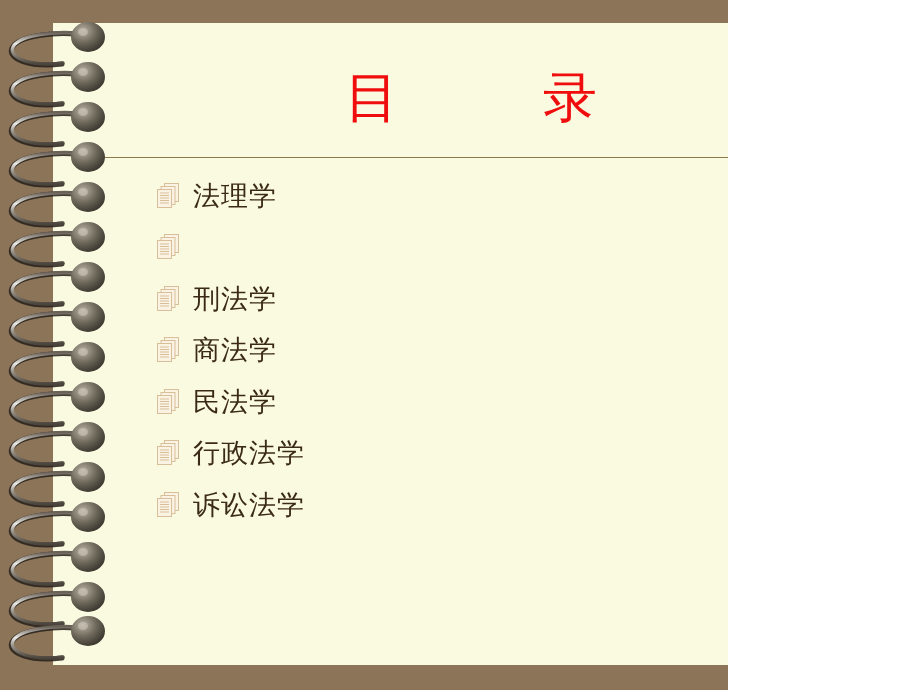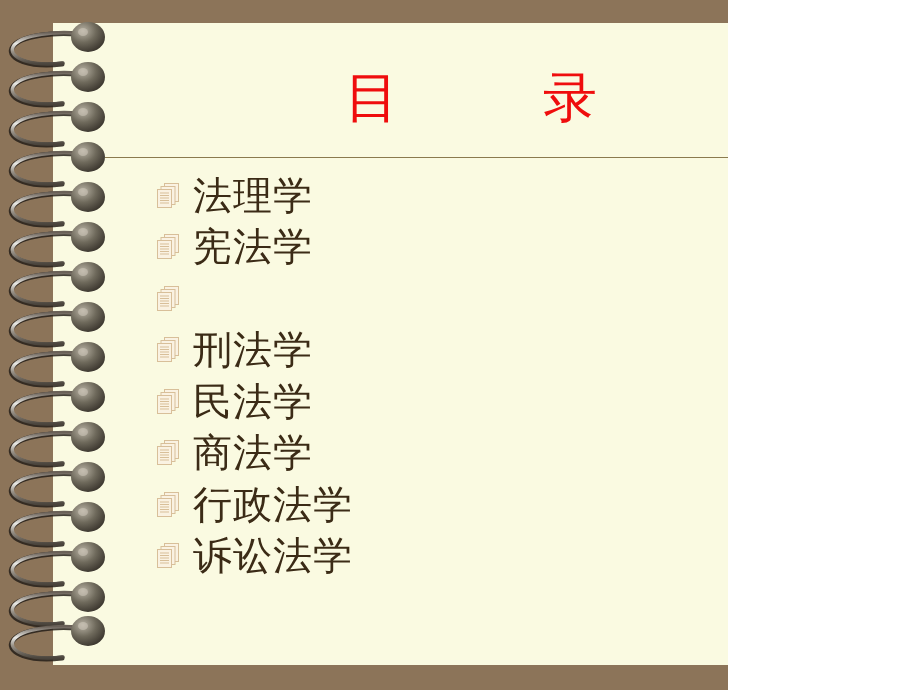--- a/index.html
+++ b/index.html
@@ -75,21 +75,21 @@
   }
   .doc-icon {
     flex: 0 0 auto;
     width: 26px;
     height: 28px;
     margin-right: 12px;
     display: block;
   }
   .toc-label {
     color: #3b2b16;
-    font-size: 39px;
+    font-size: 27px;
     line-height: 34px;
     letter-spacing: 1px;
     font-family: "Liberation Serif", "DejaVu Serif", serif;
     white-space: pre;
   }
 </style>
 </head>
 <body>
 
 <div id="slide">
@@ -153,37 +153,20 @@
           <line x1="5" y1="11" x2="14" y2="11"></line>
           <line x1="5" y1="13.5" x2="14" y2="13.5"></line>
           <line x1="5" y1="16" x2="14" y2="16"></line>
           <line x1="5" y1="18.5" x2="14" y2="18.5"></line>
           <line x1="5" y1="21" x2="14" y2="21"></line>
         </g>
       </svg>
       <span class="toc-label">法理学</span>
     </div>
 
-    <div class="toc-item">
-      <svg class="doc-icon" viewBox="0 0 26 28">
-        <g stroke="#d8bf99" stroke-width="1" fill="#faf2e2">
-          <rect x="9.5" y="1.5" width="14" height="18"></rect>
-          <rect x="6" y="4.5" width="14" height="18"></rect>
-          <rect x="2.5" y="7.5" width="14" height="18"></rect>
-        </g>
-        <g stroke="#d8bf99" stroke-width="1">
-          <line x1="5" y1="11" x2="14" y2="11"></line>
-          <line x1="5" y1="13.5" x2="14" y2="13.5"></line>
-          <line x1="5" y1="16" x2="14" y2="16"></line>
-          <line x1="5" y1="18.5" x2="14" y2="18.5"></line>
-          <line x1="5" y1="21" x2="14" y2="21"></line>
-        </g>
-      </svg>
-      <span class="toc-label">宪法学</span>
-    </div>
 
     <div class="toc-item">
       <svg class="doc-icon" viewBox="0 0 26 28">
         <g stroke="#d8bf99" stroke-width="1" fill="#faf2e2">
           <rect x="9.5" y="1.5" width="14" height="18"></rect>
           <rect x="6" y="4.5" width="14" height="18"></rect>
           <rect x="2.5" y="7.5" width="14" height="18"></rect>
         </g>
         <g stroke="#d8bf99" stroke-width="1">
           <line x1="5" y1="11" x2="14" y2="11"></line>
@@ -221,39 +204,39 @@
           <rect x="2.5" y="7.5" width="14" height="18"></rect>
         </g>
         <g stroke="#d8bf99" stroke-width="1">
           <line x1="5" y1="11" x2="14" y2="11"></line>
           <line x1="5" y1="13.5" x2="14" y2="13.5"></line>
           <line x1="5" y1="16" x2="14" y2="16"></line>
           <line x1="5" y1="18.5" x2="14" y2="18.5"></line>
           <line x1="5" y1="21" x2="14" y2="21"></line>
         </g>
       </svg>
+      <span class="toc-label">商法学</span>
+    </div>
+
+    <div class="toc-item">
+      <svg class="doc-icon" viewBox="0 0 26 28">
+        <g stroke="#d8bf99" stroke-width="1" fill="#faf2e2">
+          <rect x="9.5" y="1.5" width="14" height="18"></rect>
+          <rect x="6" y="4.5" width="14" height="18"></rect>
+          <rect x="2.5" y="7.5" width="14" height="18"></rect>
+        </g>
+        <g stroke="#d8bf99" stroke-width="1">
+          <line x1="5" y1="11" x2="14" y2="11"></line>
+          <line x1="5" y1="13.5" x2="14" y2="13.5"></line>
+          <line x1="5" y1="16" x2="14" y2="16"></line>
+          <line x1="5" y1="18.5" x2="14" y2="18.5"></line>
+          <line x1="5" y1="21" x2="14" y2="21"></line>
+        </g>
+      </svg>
       <span class="toc-label">民法学</span>
-    </div>
-
-    <div class="toc-item">
-      <svg class="doc-icon" viewBox="0 0 26 28">
-        <g stroke="#d8bf99" stroke-width="1" fill="#faf2e2">
-          <rect x="9.5" y="1.5" width="14" height="18"></rect>
-          <rect x="6" y="4.5" width="14" height="18"></rect>
-          <rect x="2.5" y="7.5" width="14" height="18"></rect>
-        </g>
-        <g stroke="#d8bf99" stroke-width="1">
-          <line x1="5" y1="11" x2="14" y2="11"></line>
-          <line x1="5" y1="13.5" x2="14" y2="13.5"></line>
-          <line x1="5" y1="16" x2="14" y2="16"></line>
-          <line x1="5" y1="18.5" x2="14" y2="18.5"></line>
-          <line x1="5" y1="21" x2="14" y2="21"></line>
-        </g>
-      </svg>
-      <span class="toc-label">商法学</span>
     </div>
 
 
     <div class="toc-item">
       <svg class="doc-icon" viewBox="0 0 26 28">
         <g stroke="#d8bf99" stroke-width="1" fill="#faf2e2">
           <rect x="9.5" y="1.5" width="14" height="18"></rect>
           <rect x="6" y="4.5" width="14" height="18"></rect>
           <rect x="2.5" y="7.5" width="14" height="18"></rect>
         </g>

